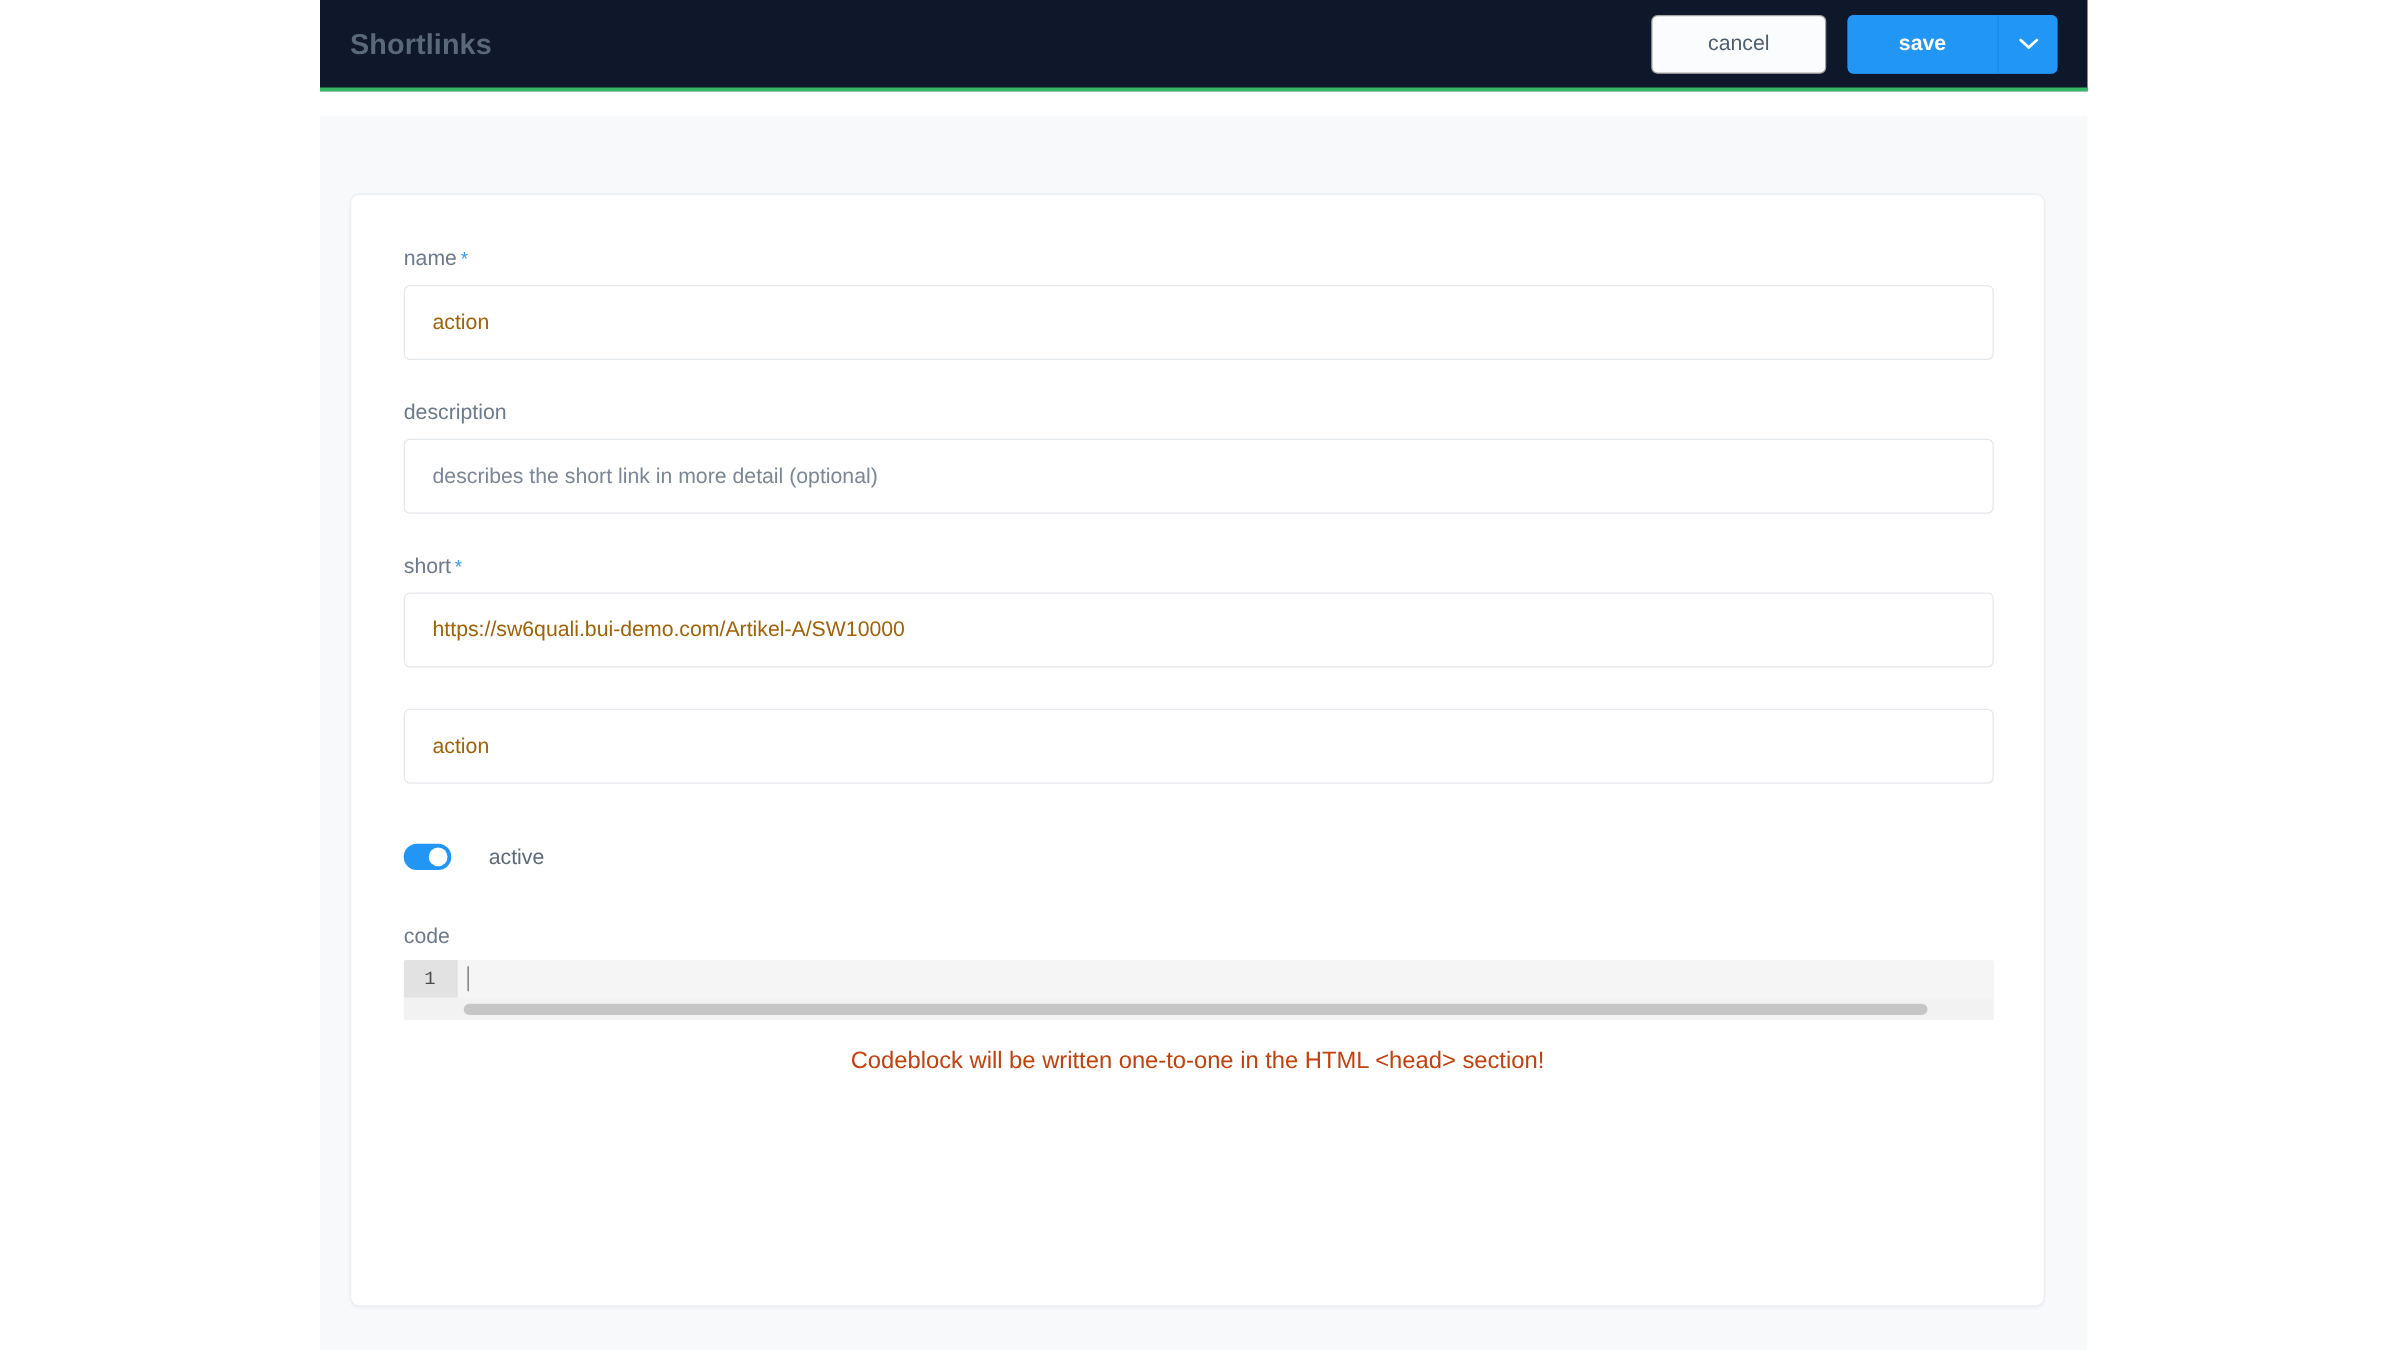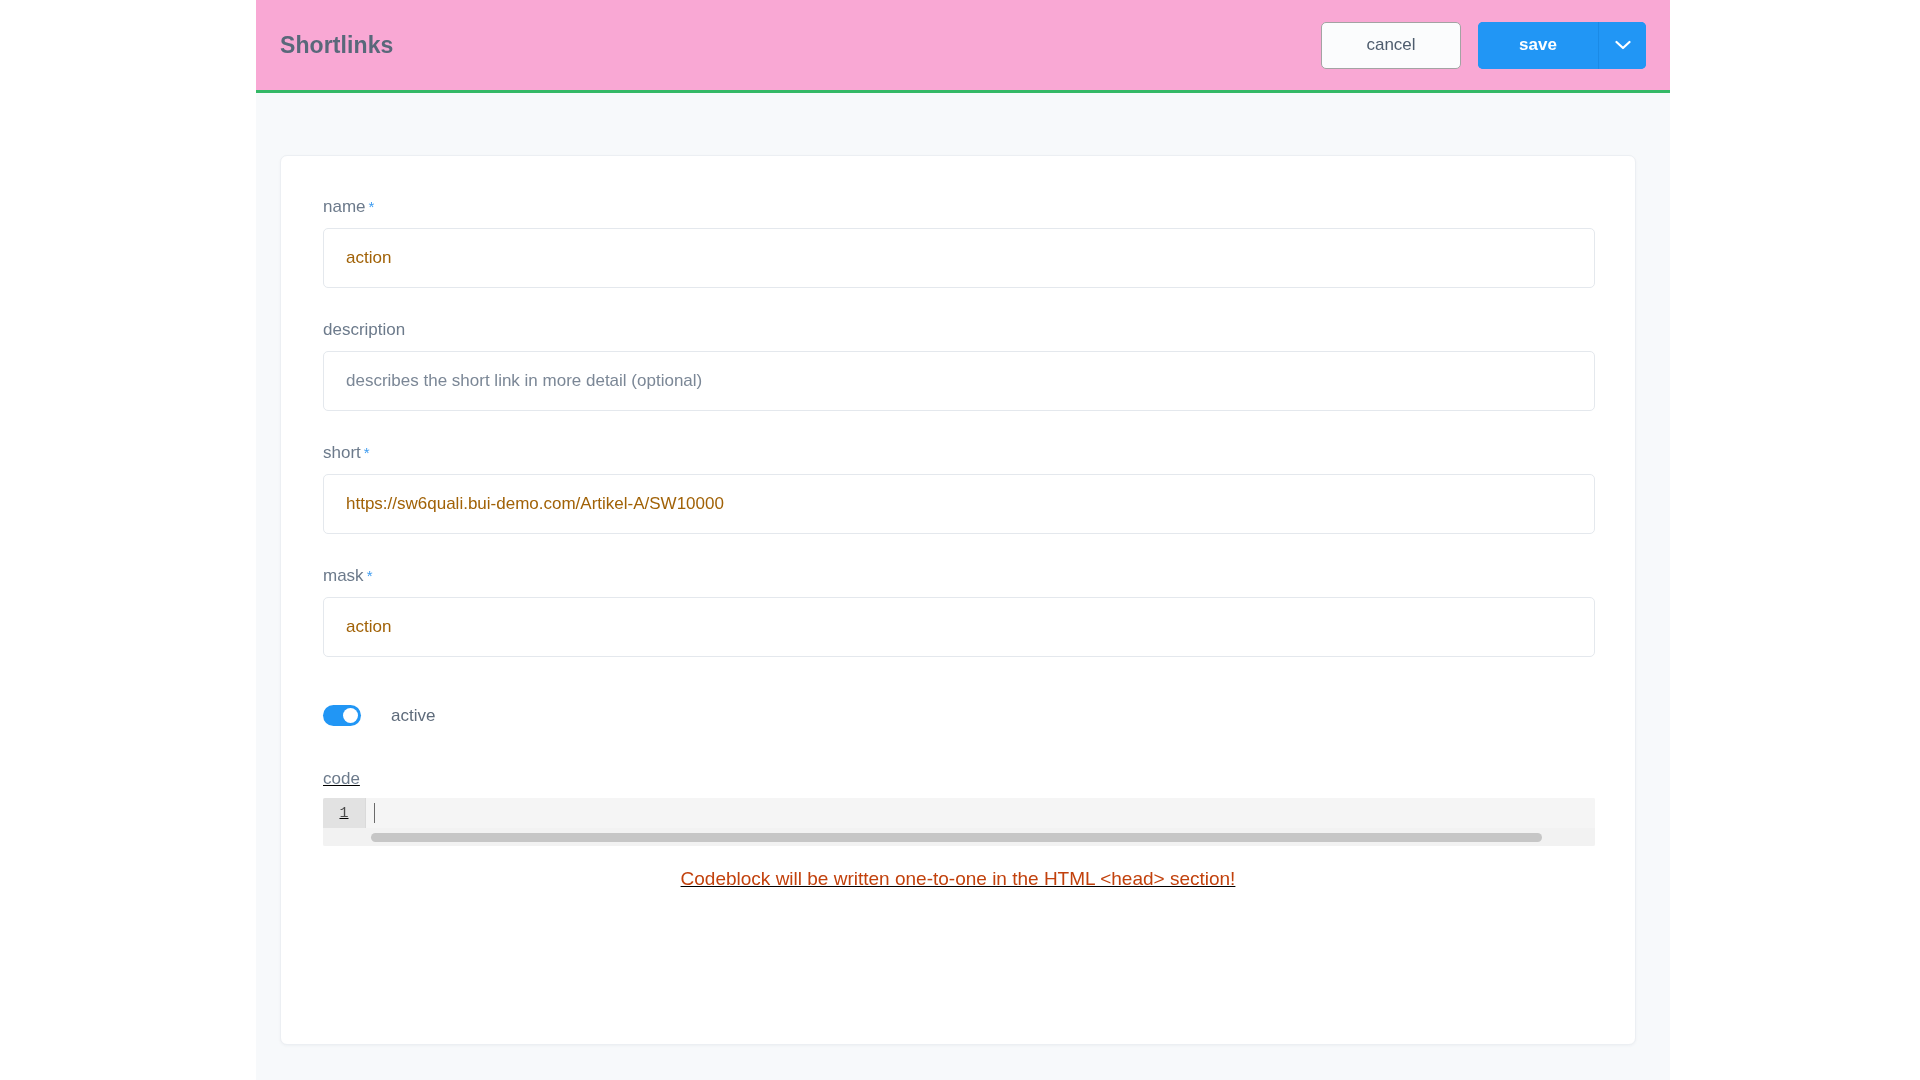--- a/index.html
+++ b/index.html
@@ -18,22 +18,22 @@
     height: 1080px;
     background: #ffffff;
   }
 
   
   .header {
     position: absolute;
     left: 256px;
     top: 0;
     width: 1414px;
-    height: 93px;
-    background: #f9a8d4;
+    height: 73px;
+    background: #0f172a;
     display: flex;
     align-items: center;
     justify-content: space-between;
     padding: 0 24px 0 24px;
     border-bottom: 3px solid #34b866;
   }
   .page-title {
     font-size: 23px;
     font-weight: 700;
     color: #59687a;
@@ -183,21 +183,21 @@
     border-radius: 50%;
     background: #ffffff;
   }
   .toggle-label {
     font-size: 17px;
     color: #5e6b7b;
     line-height: 1;
   }
 
   
-  .code-block { margin-top: 16px; text-decoration: underline; }
+  .code-block { margin-top: 16px; }
   .code-label {
     display: block;
     font-size: 17px;
     color: #6c7a8b;
     margin-bottom: 11px;
     line-height: 1;
   }
   .editor {
     width: 1272px;
     background: #f2f2f2;
@@ -302,23 +302,20 @@
         </div>
 
         <div class="field">
           <label class="field-label">
             <span>short</span><span class="req">*</span>
           </label>
           <input class="input" type="text" value="https://sw6quali.bui-demo.com/Artikel-A/SW10000" style="">
         </div>
 
         <div class="field">
-          <label class="field-label">
-            <span>mask</span><span class="req">*</span>
-          </label>
           <input class="input" type="text" value="action" style="">
         </div>
 
         <div class="toggle-row">
           <div class="toggle">
             <div class="knob"></div>
           </div>
           <span class="toggle-label">active</span>
         </div>
 

